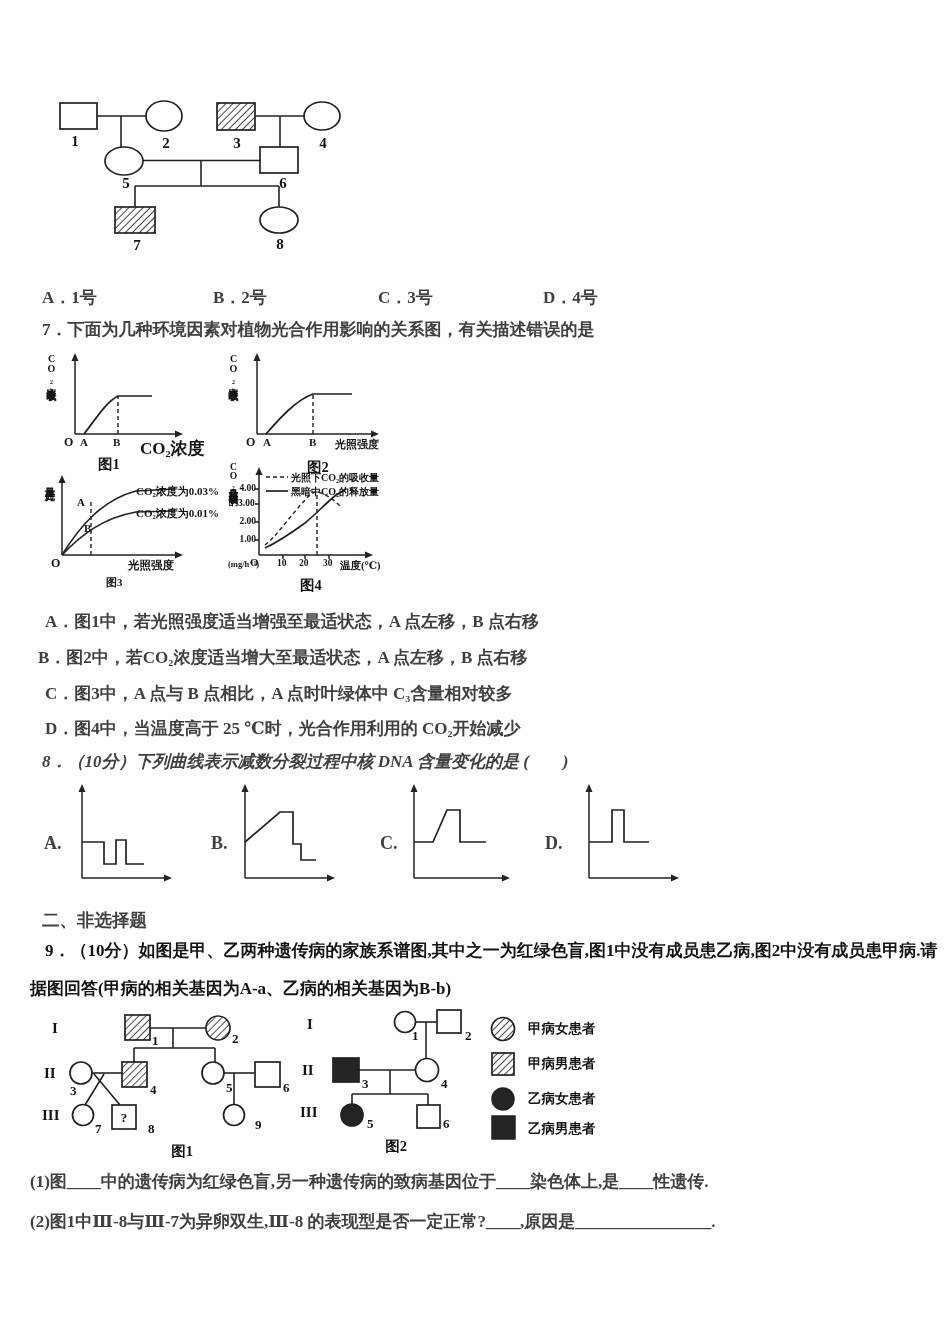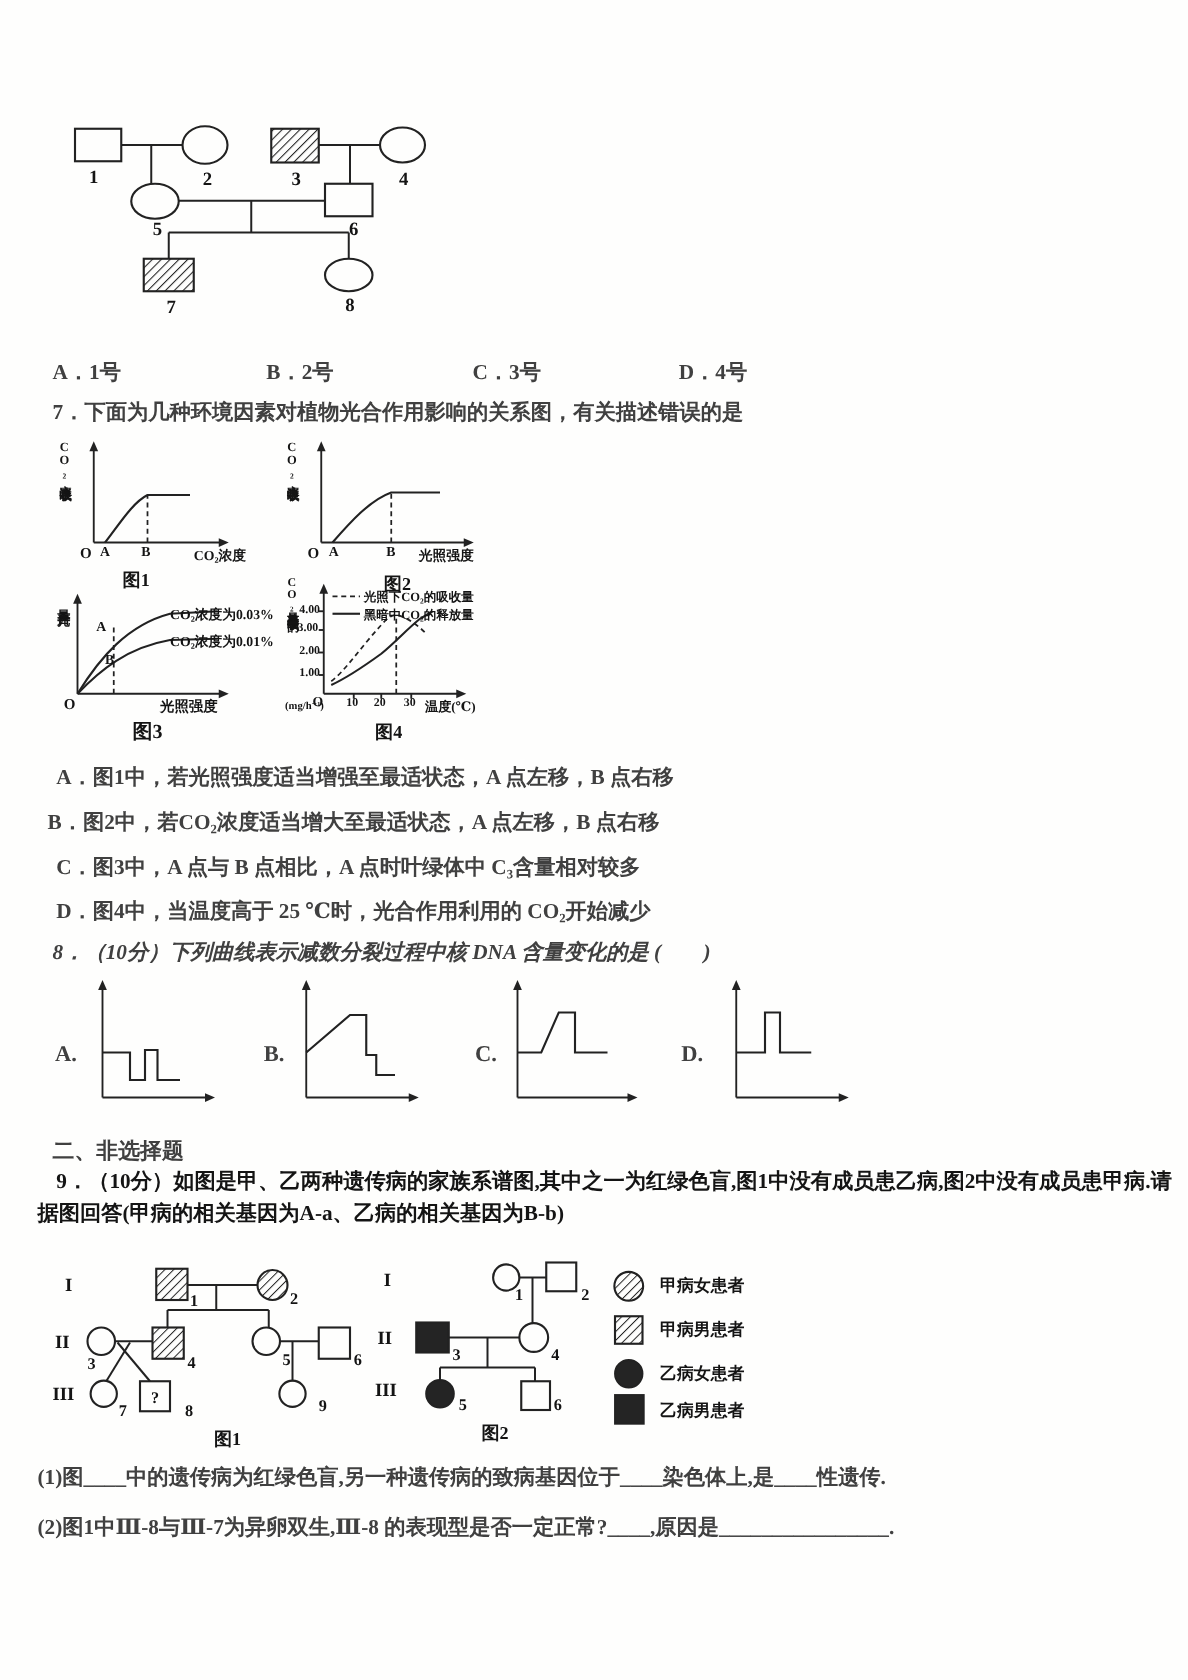--- a/index.html
+++ b/index.html
@@ -5,21 +5,21 @@
   * { margin:0; padding:0; box-sizing:border-box; }
   html,body { background:#ffffff; }
   .page {
     position:relative; width:950px; height:1344px; margin:0 auto;
     background:#fefefd; color:#141414; overflow:hidden;
     font-family:"Liberation Serif","DejaVu Serif",serif;
   }
   .abs { position:absolute; }
   svg.abs { overflow:visible; }
   .txt { position:absolute; font-weight:bold; font-size:17px; white-space:nowrap; color:#404040; }
-  .wrapblock { position:absolute; font-weight:bold; font-size:17px; line-height:26px; }
+  .wrapblock { position:absolute; font-weight:bold; font-size:17px; line-height:38px; }
   .small { position:absolute; font-weight:bold; white-space:nowrap; }
   .vlabel {
     position:absolute; writing-mode:vertical-rl; text-orientation:upright;
     font-weight:bold; line-height:1; letter-spacing:-1px; white-space:nowrap;
   }
   svg text { font-family:"Liberation Serif","DejaVu Serif",serif; font-weight:bold; fill:#141414; }
   .ped-line { stroke:#222; stroke-width:1.6; fill:none; }
   .ped-shape { stroke:#222; stroke-width:1.7; }
   .axis { stroke:#222; stroke-width:1.5; fill:none; }
   .curve { stroke:#222; stroke-width:1.7; fill:none; }
@@ -82,21 +82,21 @@
       <path class="arrow" d="M35,1 l-3.5,8 l7,0 z"></path>
       <line class="axis" x1="35" y1="82" x2="138" y2="82"></line>
       <path class="arrow" d="M143,82 l-8,-3.5 l0,7 z"></path>
       <path class="curve" d="M44,82 C 55,68 66,50 78,44 L 112,44"></path>
       <line class="dash" x1="78" y1="82" x2="78" y2="44"></line>
     </svg>
     <div class="vlabel" style="left:6px; top:1px; font-size:10px;">CO₂吸收速率</div>
     <div class="small" style="left:24px; top:83px; font-size:12px;">O</div>
     <div class="small" style="left:40px; top:84px; font-size:11px;">A</div>
     <div class="small" style="left:73px; top:84px; font-size:11px;">B</div>
-    <div class="small" style="left:100px; top:85px; font-size:11px;margin-left:15px;">CO₂浓度</div>
+    <div class="small" style="left:100px; top:85px; font-size:17px;">CO₂浓度</div>
     <div class="small" style="left:58px; top:103px; font-size:14.5px;">图1</div>
   </div>
 
   <div class="abs" style="left:222px; top:352px; width:230px; height:125px;">
     <svg class="abs" style="left:0; top:0;" width="220" height="100">
       <line class="axis" x1="35" y1="82" x2="35" y2="6"></line>
       <path class="arrow" d="M35,1 l-3.5,8 l7,0 z"></path>
       <line class="axis" x1="35" y1="82" x2="152" y2="82"></line>
       <path class="arrow" d="M157,82 l-8,-3.5 l0,7 z"></path>
       <path class="curve" d="M44,82 C 58,66 74,48 91,42 L 130,42"></path>
@@ -120,21 +120,21 @@
       <path class="curve" d="M22,87 C 40,68 62,50 96,44 L 134,43"></path>
       <line class="dash" x1="51" y1="87" x2="51" y2="34"></line>
     </svg>
     <div class="vlabel" style="left:4px; top:14px; font-size:10.5px;">光合产量</div>
     <div class="small" style="left:11px; top:88px; font-size:12px;">O</div>
     <div class="small" style="left:37px; top:28px; font-size:11px;">A</div>
     <div class="small" style="left:44px; top:54px; font-size:11px;">B</div>
     <div class="small" style="left:96px; top:16px; font-size:11px;">CO₂浓度为0.03%</div>
     <div class="small" style="left:96px; top:38px; font-size:11px;">CO₂浓度为0.01%</div>
     <div class="small" style="left:88px; top:90px; font-size:11.5px;">光照强度</div>
-    <div class="small" style="left:66px; top:107px; font-size:16px;">图3</div>
+    <div class="small" style="left:66px; top:107px; font-size:11px;">图3</div>
   </div>
 
   <div class="abs" style="left:228px; top:462px; width:245px; height:134px;">
     <svg class="abs" style="left:0; top:0;" width="245" height="110">
       <line class="axis" x1="31" y1="93" x2="31" y2="10"></line>
       <path class="arrow" d="M31,5 l-3.5,8 l7,0 z"></path>
       <line class="axis" x1="31" y1="93" x2="140" y2="93"></line>
       <path class="arrow" d="M145,93 l-8,-3.5 l0,7 z"></path>
 
       <line class="axis" x1="27" y1="27" x2="31" y2="27"></line>

